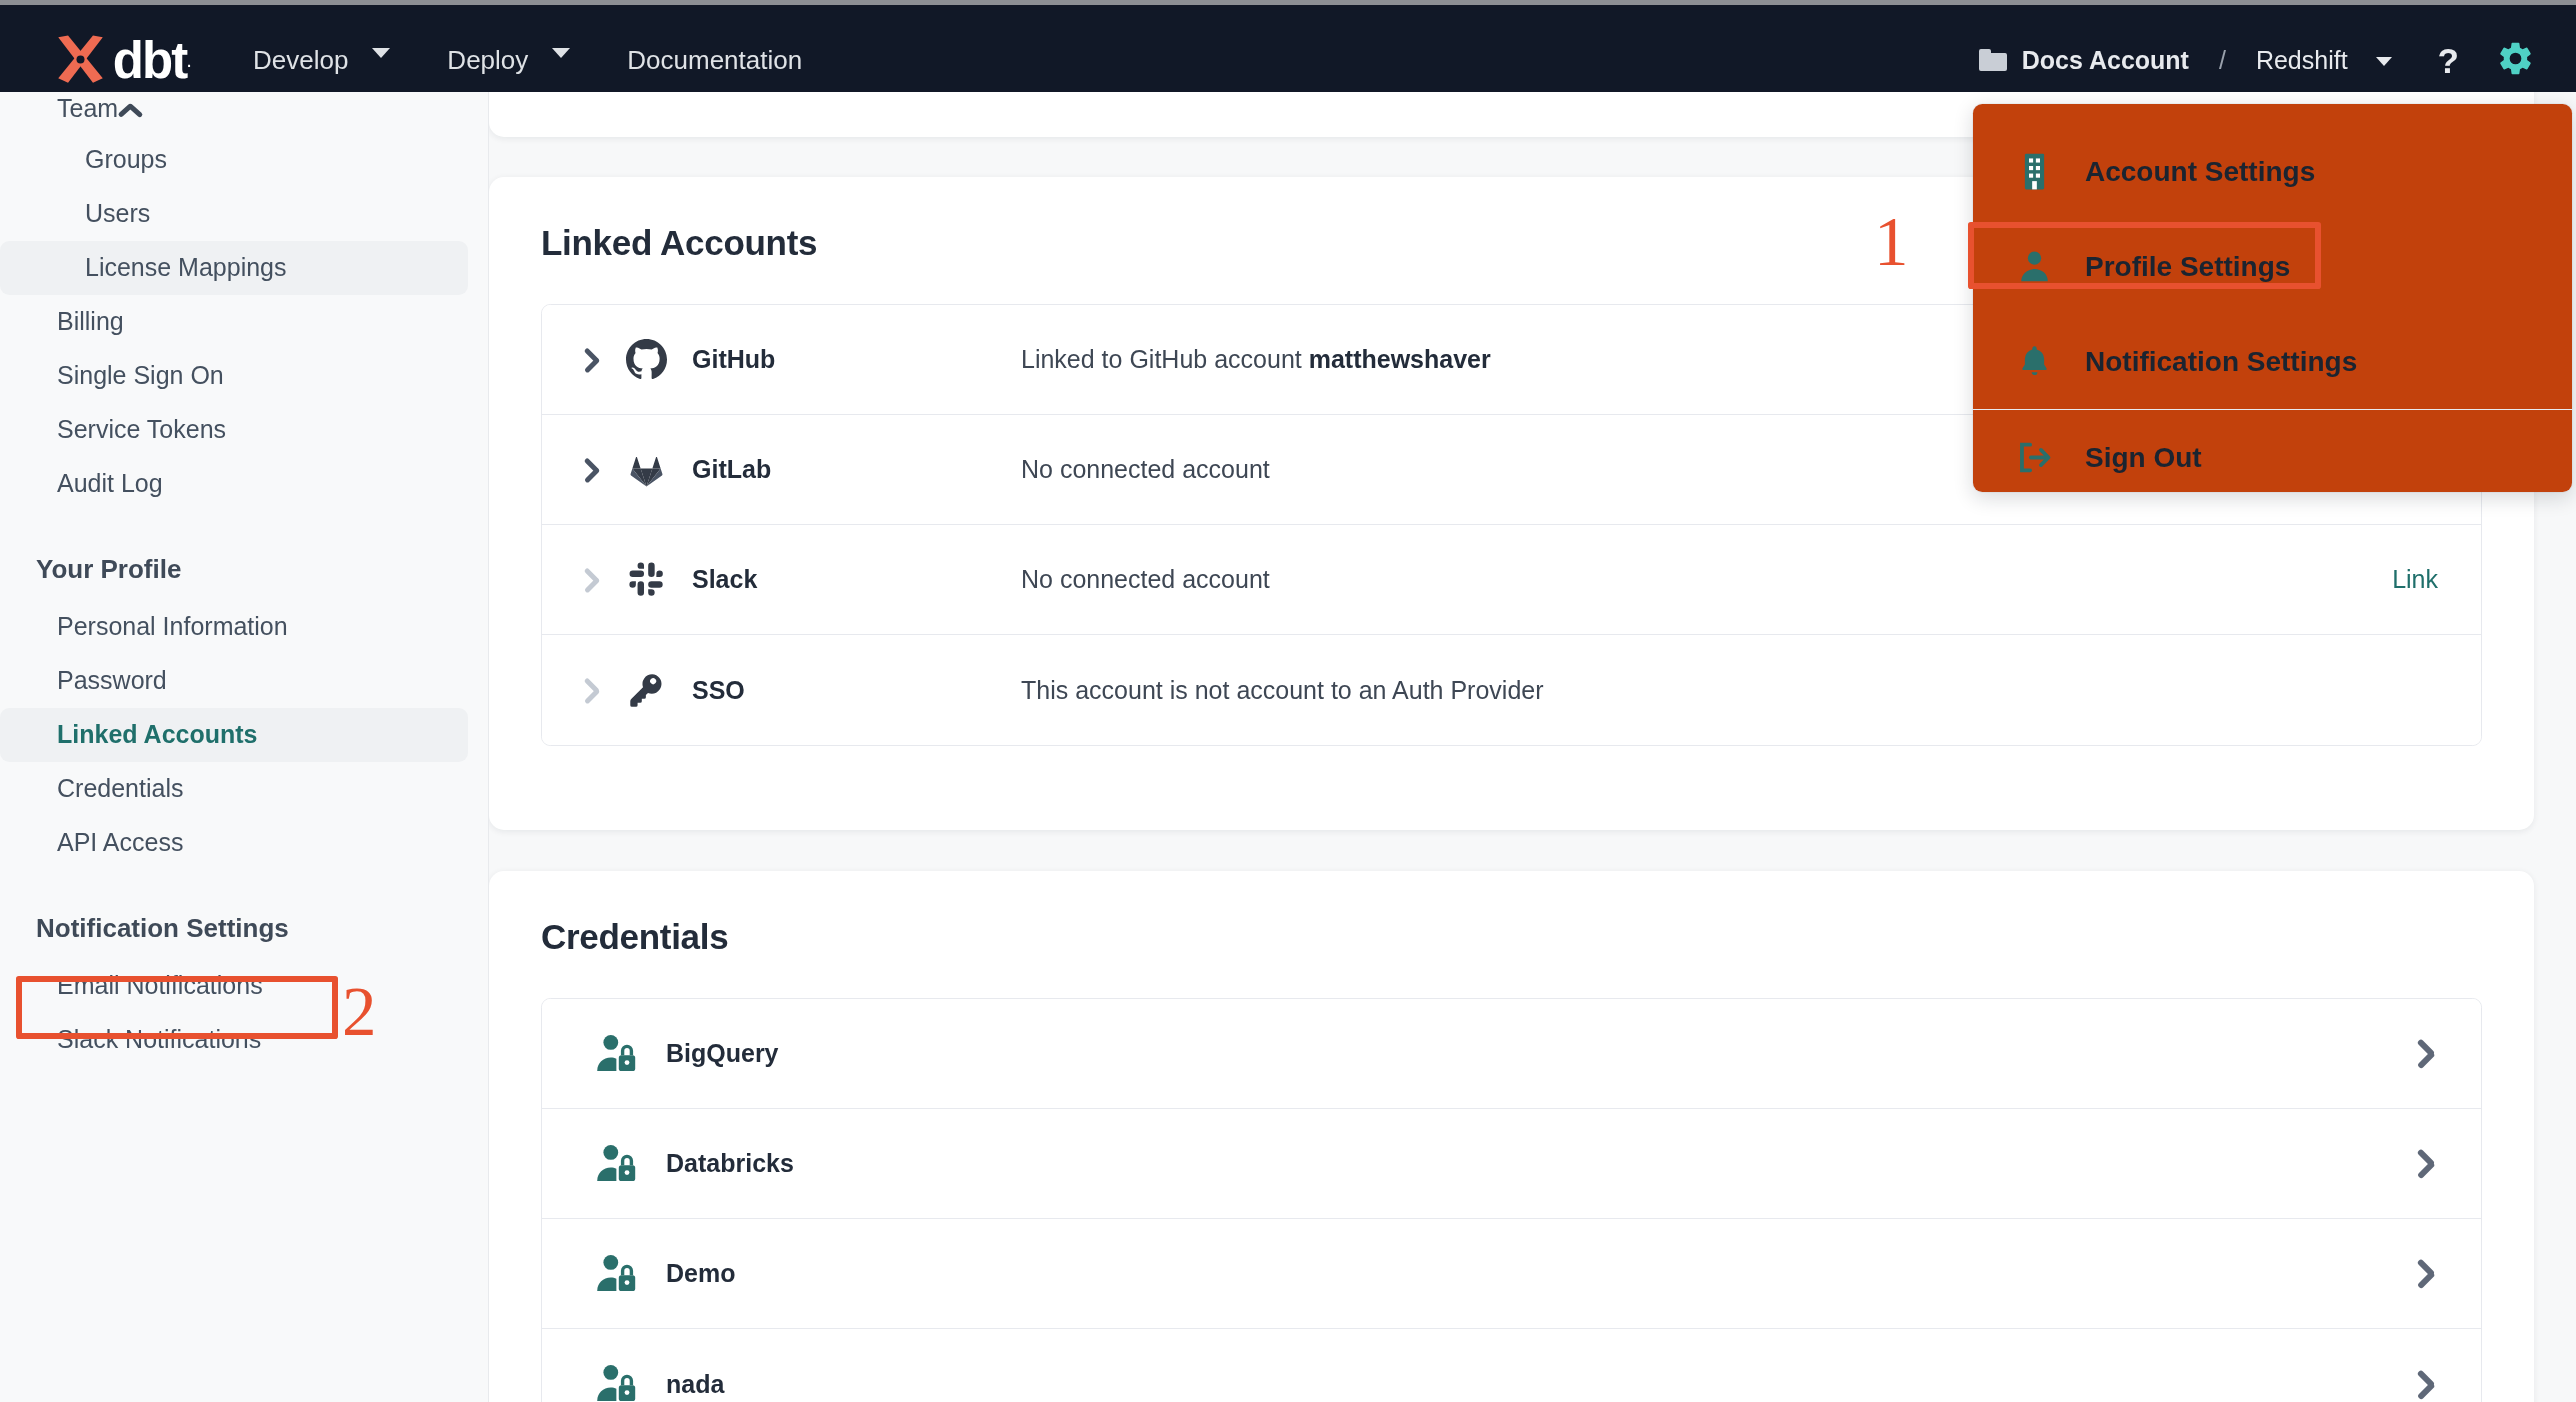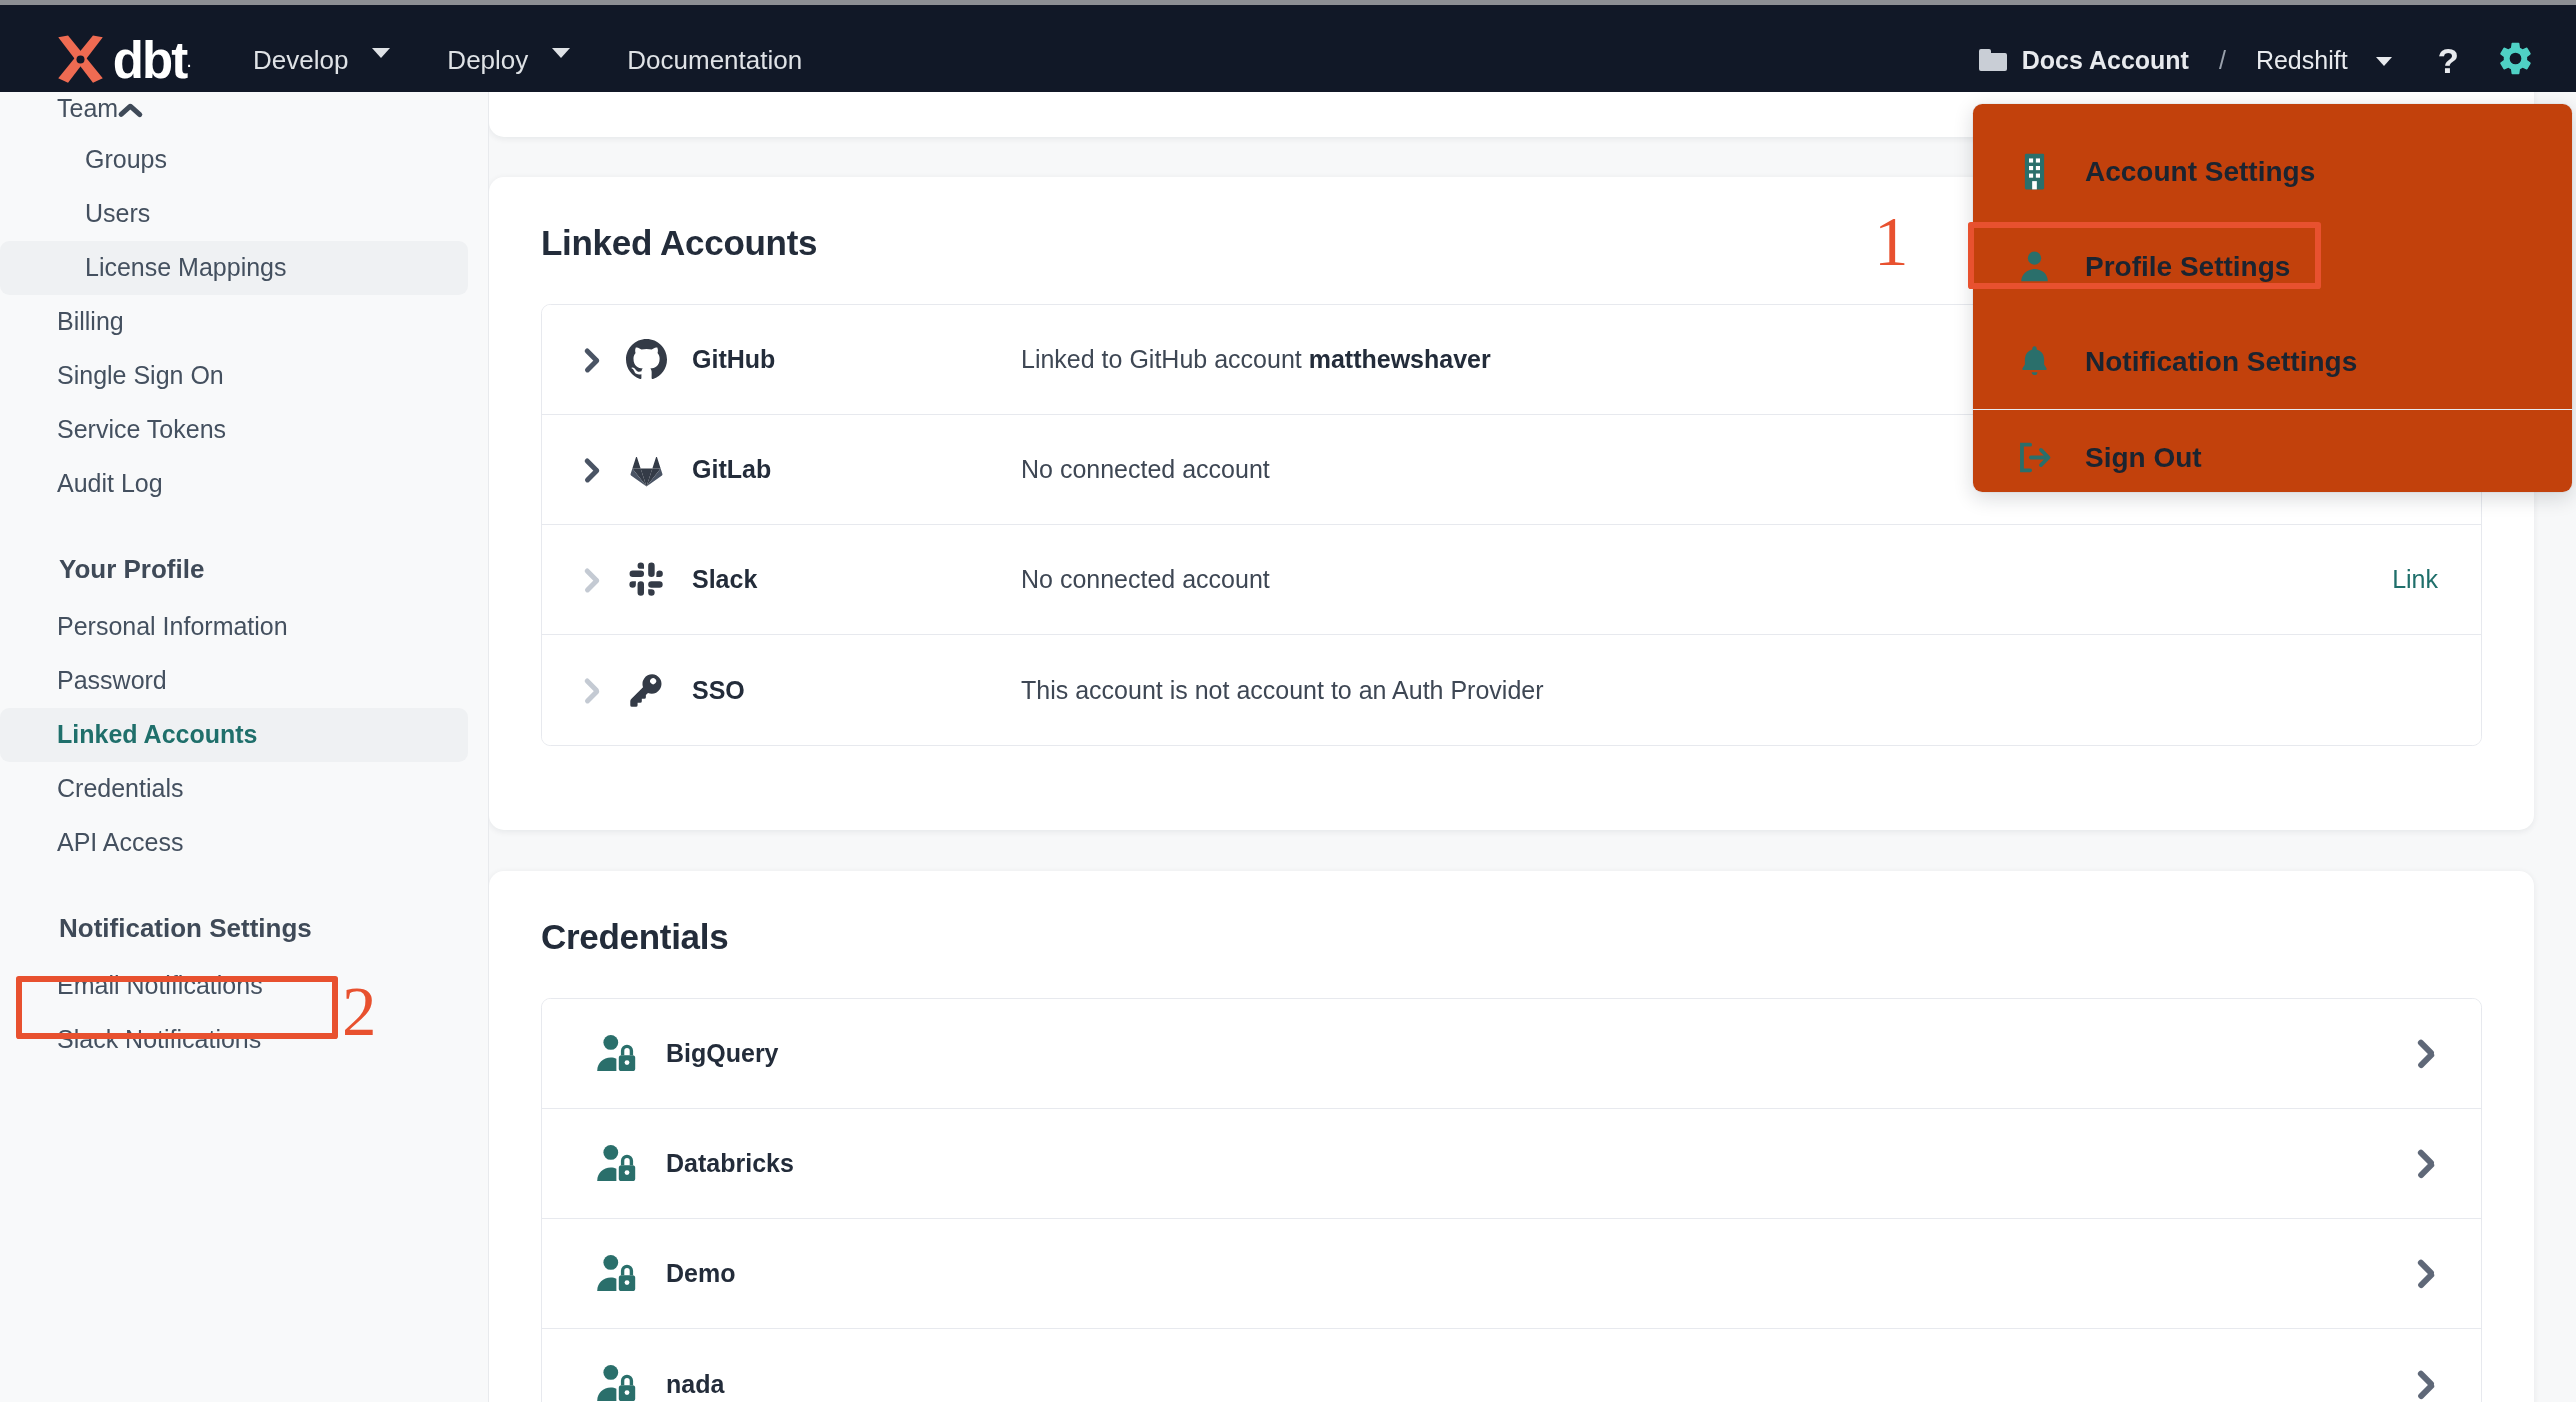--- a/index.html
+++ b/index.html
@@ -87,21 +87,21 @@
   .side-item {
     display:flex; align-items:center; height:54px;
     font-size:25px; color:#44505f; padding-left:57px;
     margin: 0 20.4px 0 0; border-radius: 9.3px; cursor:pointer;
   }
   .side-item.sub { padding-left: 85px; }
   .side-item.active-gray { background:#eff1f3; }
   .side-item.active-teal { background:#eff1f3; color:#1f6f6b; font-weight:700; }
   .side-group-hd {
     font-size:26px; color:#3f4a58; font-weight:700;
-    padding-left:59px; margin-top: 43px; margin-bottom: 15px;
+    padding-left:36px; margin-top: 43px; margin-bottom: 15px;
   }
 
   
   #main {
     position:absolute; left:489px; top:92px; width:2087px; height:1311px;
     background:#f7f8f9; overflow:hidden;
   }
   .card {
     position:absolute; background:#ffffff; border-radius:15px;
     box-shadow: 0 1.9px 6.5px rgba(16,24,40,0.07);

